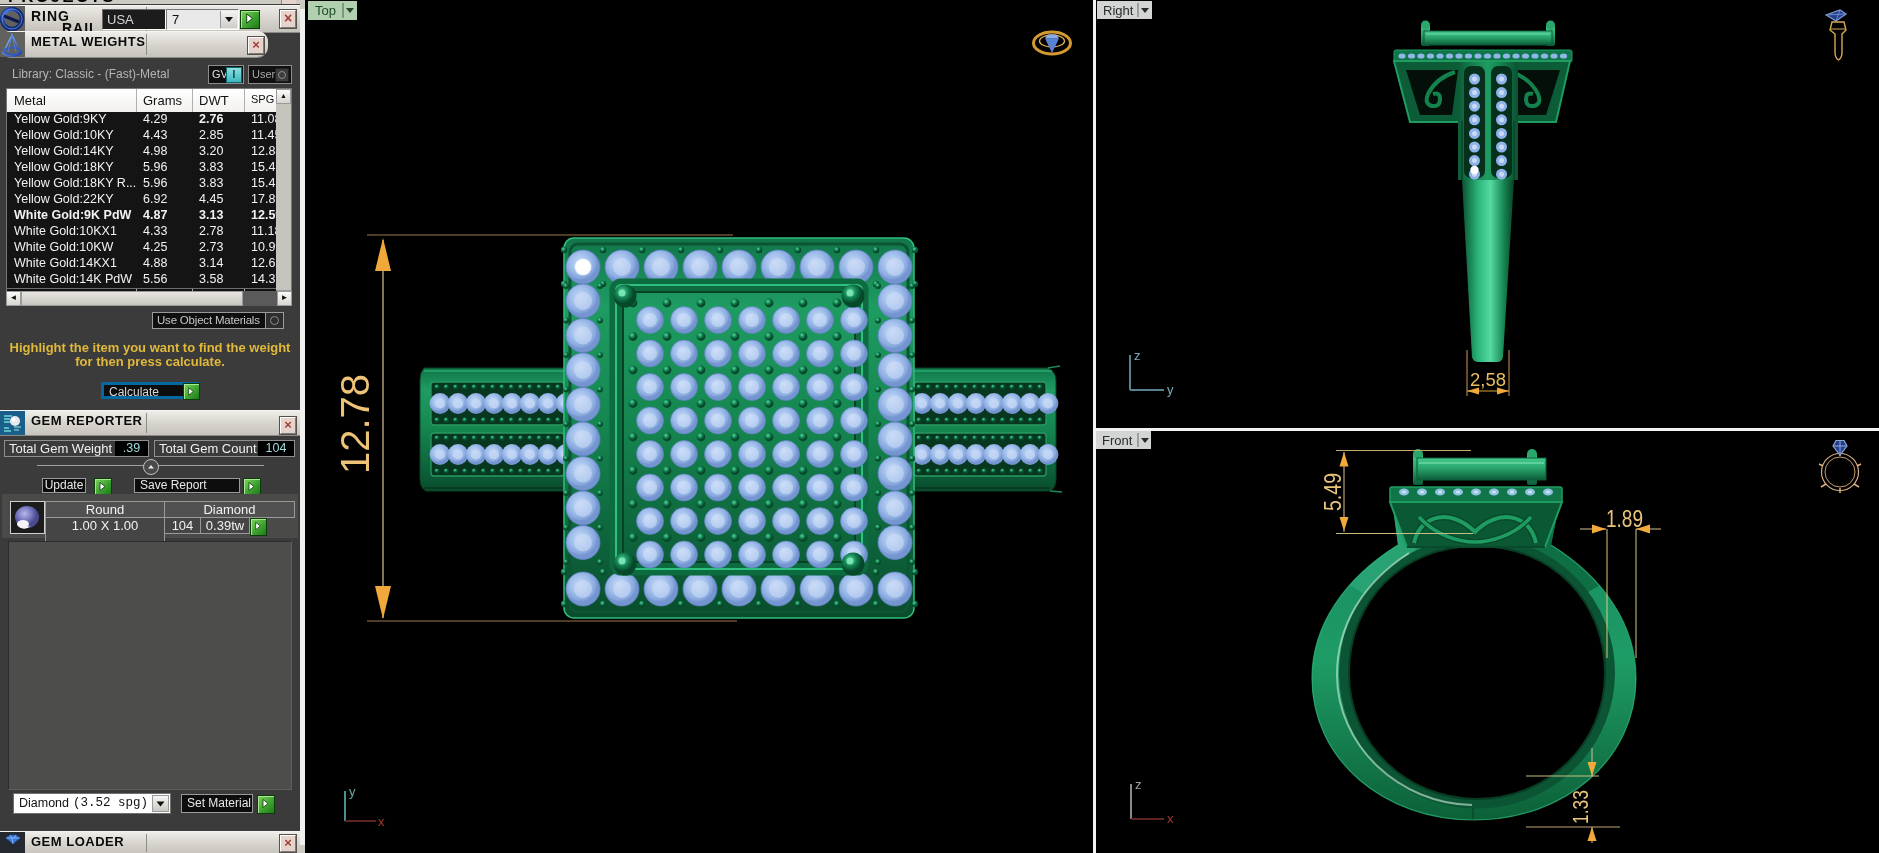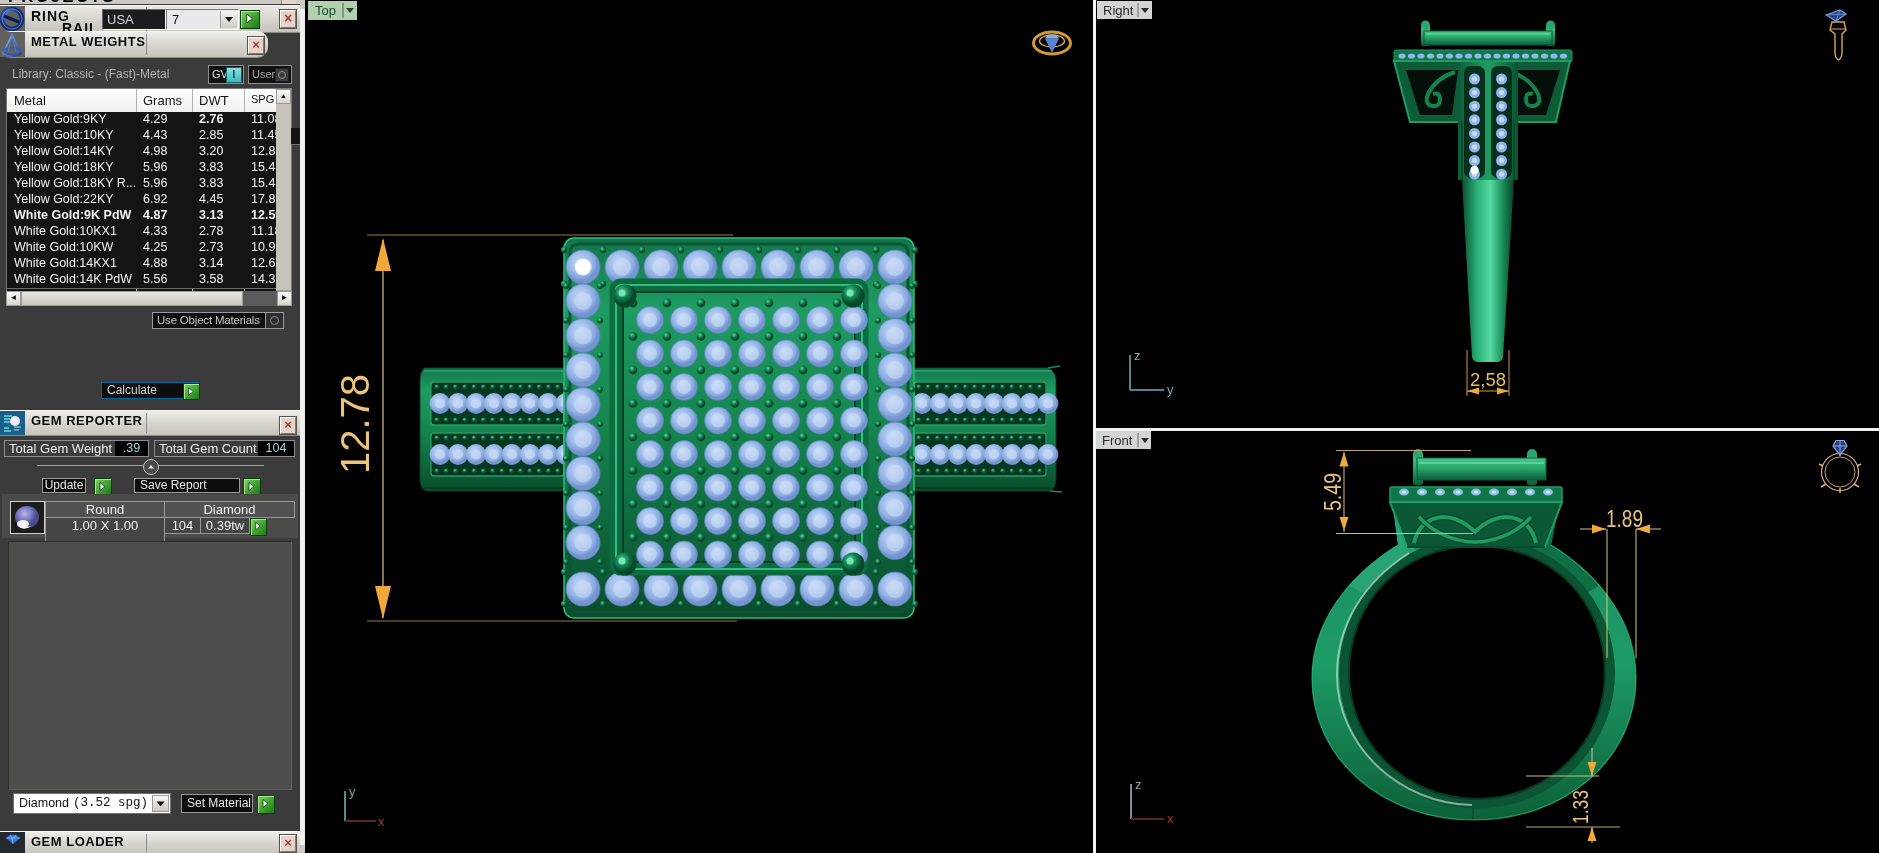--- a/index.html
+++ b/index.html
@@ -77,21 +77,21 @@
 <div style="position:absolute;left:244px;top:4px;color:#111;font-size:11px;">SPG</div>
       <div style="position:absolute;left:129px;top:0;width:1px;height:216px;background:#b0b0b0;"></div>
       <div style="position:absolute;left:185px;top:0;width:1px;height:216px;background:#b0b0b0;"></div>
       <div style="position:absolute;left:237px;top:0;width:1px;height:216px;background:#b0b0b0;"></div>
       <div style="position:absolute;left:0;top:23px;width:270px;height:16px;background:#141414;border-bottom:1px solid #6e6e6e;color:#f2f2f2;font-size:12.5px;line-height:15px;white-space:nowrap;overflow:hidden;">
  <span style="position:absolute;left:7px;">Yellow Gold:9KY</span>
         <span style="position:absolute;left:136px;">4.29</span>
         <span style="position:absolute;left:192px;font-weight:bold;">2.76</span>
         <span style="position:absolute;left:244px;">11.08</span>
       </div>
-      <div style="position:absolute;left:0;top:39px;width:270px;height:16px;background:#141414;border-bottom:1px solid #6e6e6e;color:#f2f2f2;font-size:12.5px;line-height:15px;white-space:nowrap;overflow:hidden;padding-left:27px;">
+      <div style="position:absolute;left:0;top:39px;width:270px;height:16px;background:#141414;border-bottom:1px solid #6e6e6e;color:#f2f2f2;font-size:12.5px;line-height:15px;white-space:nowrap;overflow:hidden;">
  <span style="position:absolute;left:7px;">Yellow Gold:10KY</span>
         <span style="position:absolute;left:136px;">4.43</span>
         <span style="position:absolute;left:192px;">2.85</span>
         <span style="position:absolute;left:244px;">11.45</span>
       </div>
       <div style="position:absolute;left:0;top:55px;width:270px;height:16px;background:#141414;border-bottom:1px solid #6e6e6e;color:#f2f2f2;font-size:12.5px;line-height:15px;white-space:nowrap;overflow:hidden;">
  <span style="position:absolute;left:7px;">Yellow Gold:14KY</span>
         <span style="position:absolute;left:136px;">4.98</span>
         <span style="position:absolute;left:192px;">3.20</span>
         <span style="position:absolute;left:244px;">12.88</span>
@@ -155,22 +155,23 @@
  <div style="position:absolute;left:15px;top:0;width:222px;height:15px;background:linear-gradient(#e8e6e2,#c9c6bf);border:1px solid #9a9a9a;box-sizing:border-box;"></div>
  <div style="position:absolute;right:0;top:0;width:15px;height:15px;background:linear-gradient(#fbfbfa,#d8d5ce);border:1px solid #9a9a9a;box-sizing:border-box;text-align:center;font-size:8px;line-height:12px;color:#111;">►</div>
 </div>
 
 <div class="abs" style="left:152px;top:312px;width:132px;height:17px;background:#0f0f0f;border:1px solid #9a9a9a;color:#c6c6c6;font-size:11.5px;line-height:15px;padding-left:4px;box-sizing:border-box;letter-spacing:-0.2px;">Use Object Materials
  <div style="position:absolute;right:0;top:0;width:17px;height:15px;background:#2e2e2e;border-left:1px solid #9a9a9a;">
         <div style="position:absolute;left:4px;top:3px;width:7px;height:7px;border:1px solid #8a8a8a;border-radius:50%;"></div>
       </div>
 </div>
 
-
-<div class="abs" style="left:101px;top:382px;width:98px;height:17px;background:#0d0d0d;border:1px solid #0369a1;color:#d8d8d8;font-size:12px;line-height:15px;padding-left:5px;box-sizing:border-box;">Calculate</div>
+<div class="abs" style="left:0;top:341px;width:300px;text-align:center;color:#e0b93a;font-weight:bold;font-size:13px;line-height:13.5px;">Highlight the item you want to find the weight<br>for then press calculate.</div>
+
+<div class="abs" style="left:101px;top:382px;width:98px;height:17px;background:#0d0d0d;border:3px solid #0369a1;color:#d8d8d8;font-size:12px;line-height:15px;padding-left:5px;box-sizing:border-box;">Calculate</div>
 <div style="position:absolute;left:183px;top:383px;width:15px;height:15px;background:linear-gradient(135deg,#7fd45e,#3a9e2d 60%,#1f7a1a);border:1px solid #0c3b0c;box-shadow:inset 1px 1px 0 #a8e890;"><svg width="13" height="13" viewBox="0 0 14 12">
         <path d="M5 2 L10 6 L5 10 Z" fill="#fff" stroke="#083808" stroke-width="0.8"></path>
       </svg></div>
 
 <div style="position:absolute;left:0px;top:410px;width:300px;height:24px;background:linear-gradient(#efede9,#d6d3cc 55%,#c7c4bd);border-top:1px solid #f5f4f1;border-bottom:1px solid #8d8b85;">
  <div style="position:absolute;left:0;top:0;width:25px;height:24px;background:#1a5f8a;"><svg width="25" height="24" viewBox="0 0 25 24">
           <rect x="1" y="1" width="23" height="22" fill="#1a5f8a"></rect>
           <g stroke="#6fd8d8" stroke-width="1.4">
             <path d="M4 5 h8 M4 8 h6 M4 11 h8 M4 17 h5 M4 20 h7"></path>
           </g>

